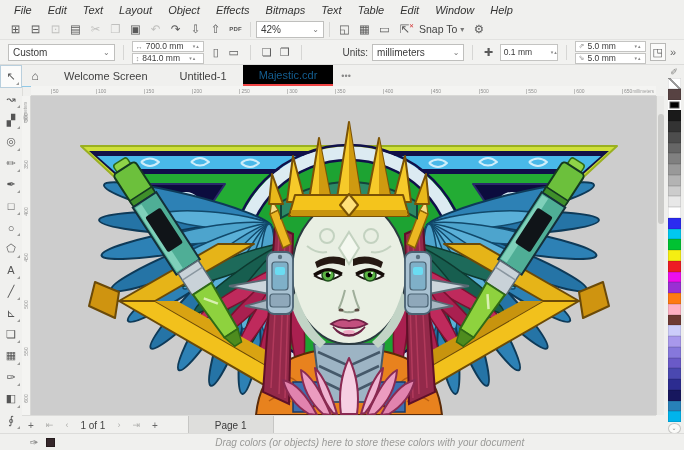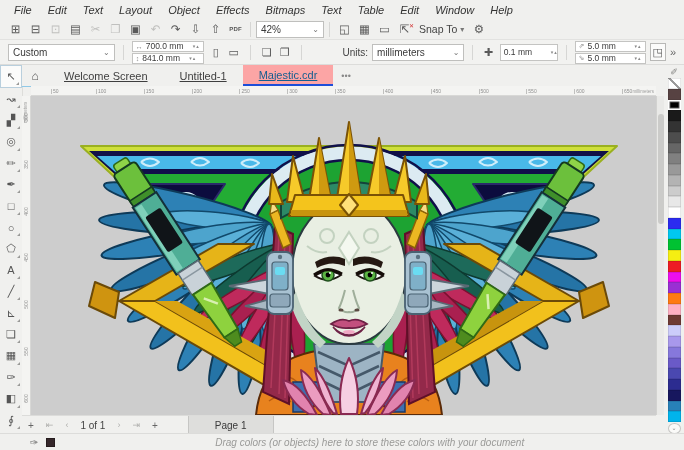--- a/index.html
+++ b/index.html
@@ -34,22 +34,22 @@
   .nudge{width:50px;}
   .ovf{margin-left:auto;margin-right:8px;font-size:11px;color:#666;}
   
   .toolbox{position:absolute;left:0;top:65px;width:22px;height:366px;background:#f0f0ee;border-right:1px solid #ddddda;display:flex;flex-direction:column;}
   .tool{flex:1;display:flex;align-items:center;justify-content:center;font-size:11px;color:#555;position:relative;}
   .tool.selected{background:#fbfbfa;border:1px solid #b9cfdd;box-sizing:border-box;}
   .tool::after{content:"";position:absolute;right:2px;bottom:2px;border-left:3px solid transparent;border-bottom:3px solid #9a9a98;}
   
   .tabbar{position:absolute;left:22px;top:65px;width:634px;height:21px;display:flex;align-items:stretch;background:#f0f0ee;border-bottom:1px solid #8fc9e8;}
   .home{width:26px;display:flex;align-items:center;justify-content:center;font-size:12px;color:#555;}
-  .dtab{display:flex;align-items:center;padding:0 16px;font-size:11px;color:#3f3f3f;text-decoration:underline;}
-  .dtab.active{background:#fca5a5;color:#145e90;border-bottom:2px solid #1d4ed8;box-sizing:border-box;}
+  .dtab{display:flex;align-items:center;padding:0 16px;font-size:11px;color:#3f3f3f;}
+  .dtab.active{background:#000000;color:#145e90;border-bottom:2px solid #ef4444;box-sizing:border-box;}
   .moretabs{display:flex;align-items:center;padding:0 8px;font-size:9px;color:#888;}
   
   .hruler{position:absolute;left:31px;top:86px;width:625px;height:10px;background:#f4f4f2;border-bottom:1px solid #d8d8d6;display:flex;align-items:flex-end;justify-content:space-between;padding:0 2px 1px 20px;box-sizing:border-box;}
   .hruler .tick{font-size:5px;color:#909090;border-left:1px solid #c0c0be;padding-left:1px;line-height:5px;}
   .hruler .unit{font-size:4.5px;color:#a0a0a0;}
   .vruler{position:absolute;left:22px;top:96px;width:9px;height:319px;background:#f4f4f2;border-right:1px solid #d8d8d6;display:flex;flex-direction:column;justify-content:space-between;align-items:center;padding:14px 0;box-sizing:border-box;}
   .vruler .tick{font-size:5px;color:#909090;transform:rotate(-90deg);line-height:5px;}
   .vruler .unit{font-size:4.5px;color:#a0a0a0;transform:rotate(-90deg);white-space:nowrap;}
   
   .canvas{position:absolute;left:31px;top:96px;width:625px;height:319px;background:#cdcdcd;overflow:hidden;}

